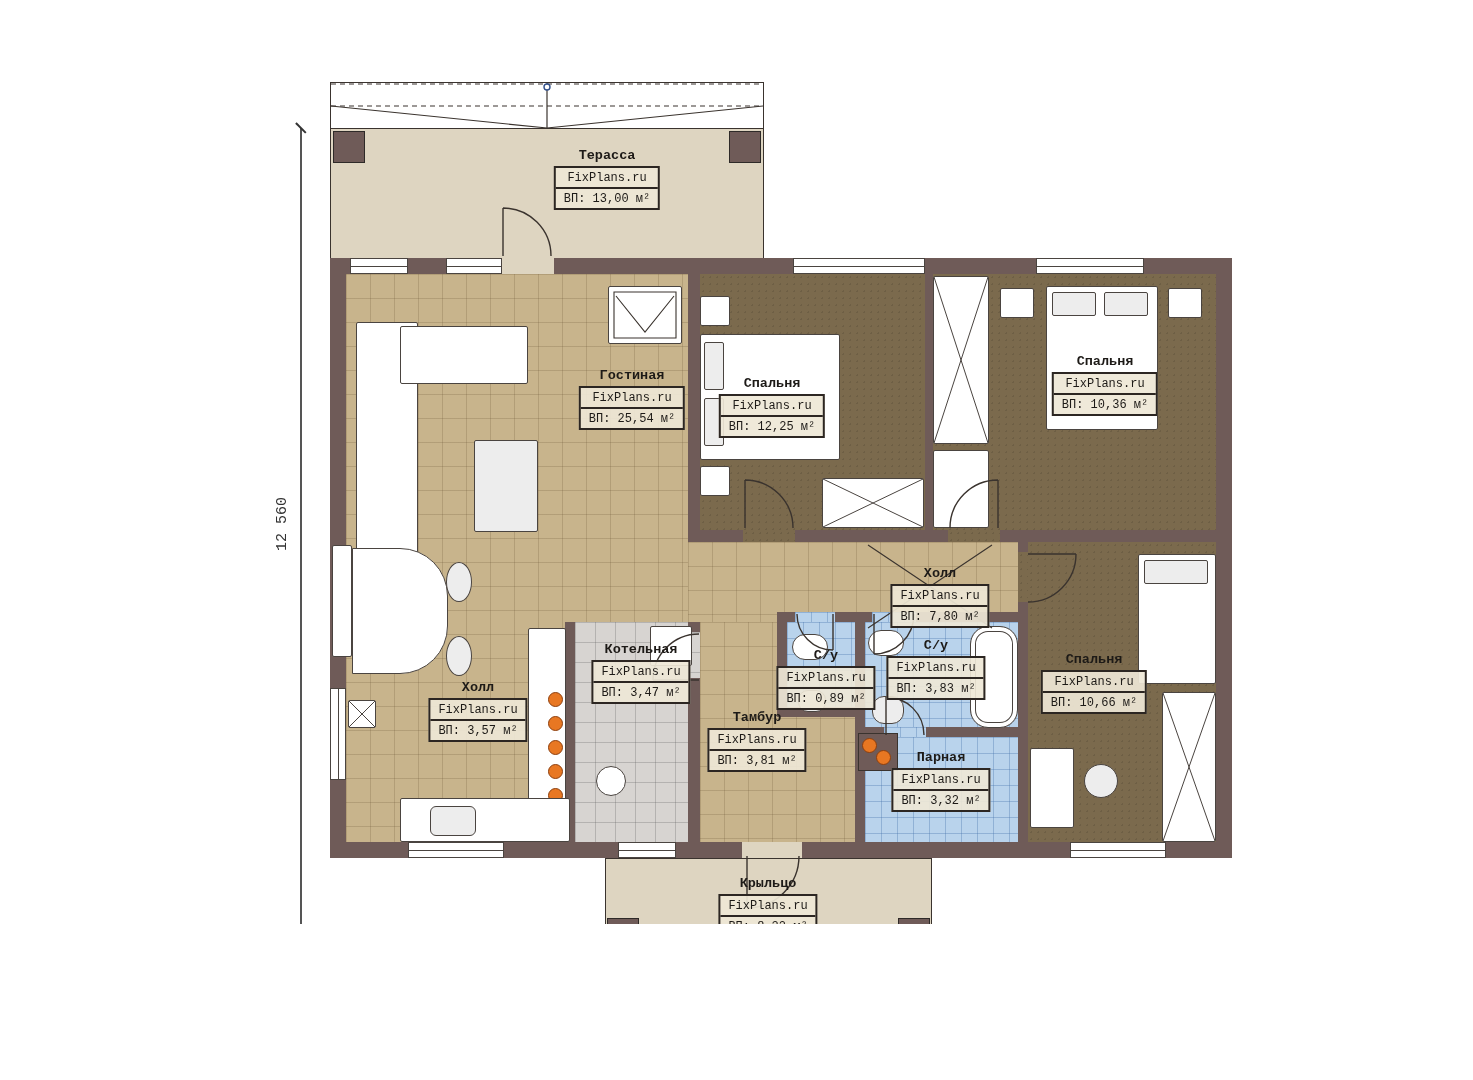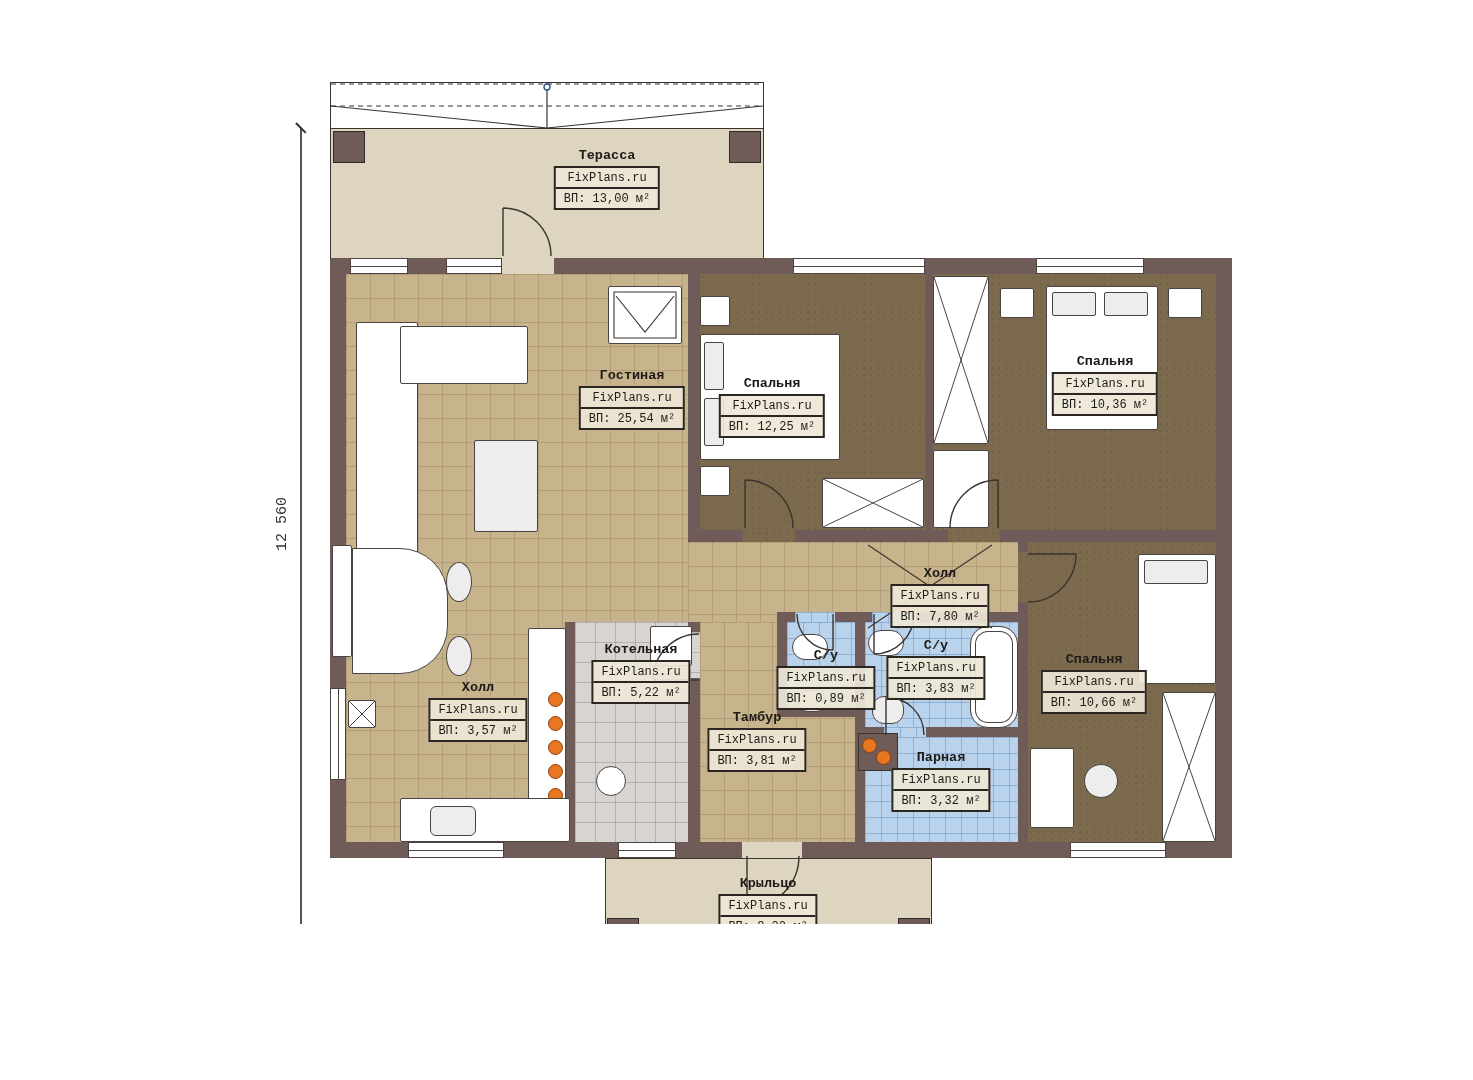--- a/index.html
+++ b/index.html
@@ -239,21 +239,21 @@
     <div class="rl-area">ВП: 7,80 м²</div></div>
   </div>
   <div class="room-label" style="left:478px;top:680px;">
     <div class="rl-name">Холл</div>
     <div class="rl-box"><div class="rl-brand">FixPlans.ru</div>
     <div class="rl-area">ВП: 3,57 м²</div></div>
   </div>
   <div class="room-label" style="left:641px;top:642px;">
     <div class="rl-name">Котельная</div>
     <div class="rl-box"><div class="rl-brand">FixPlans.ru</div>
-    <div class="rl-area">ВП: 5,22 м²</div></div>
+    <div class="rl-area">ВП: 3,47 м²</div></div>
   </div>
   <div class="room-label" style="left:826px;top:648px;">
     <div class="rl-name">С/у</div>
     <div class="rl-box" style="min-width:74px;"><div class="rl-brand">FixPlans.ru</div>
     <div class="rl-area">ВП: 0,89 м²</div></div>
   </div>
   <div class="room-label" style="left:936px;top:638px;">
     <div class="rl-name">С/у</div>
     <div class="rl-box" style="min-width:80px;"><div class="rl-brand">FixPlans.ru</div>
     <div class="rl-area">ВП: 3,83 м²</div></div>

